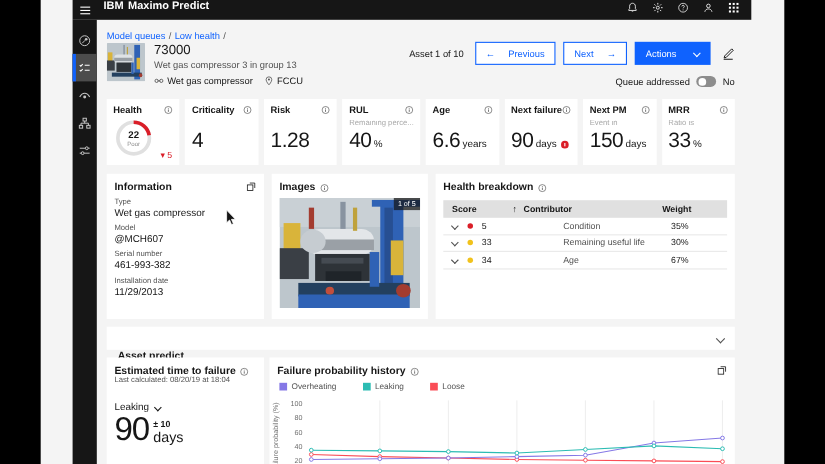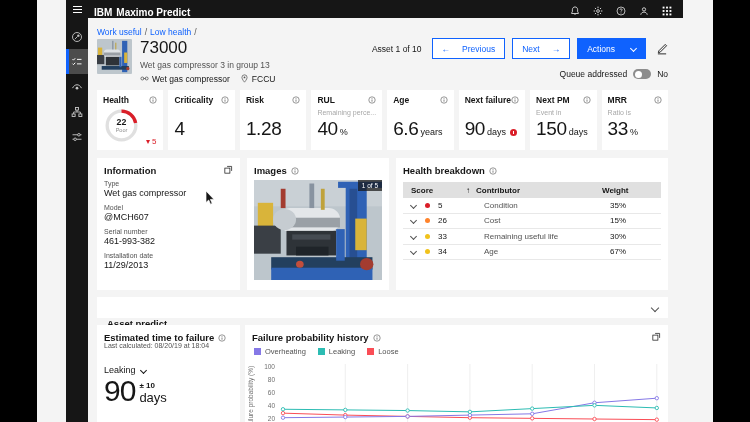--- a/index.html
+++ b/index.html
@@ -1,20 +1,20 @@
 <!DOCTYPE html>
 <html><head>
 <meta charset="utf-8">
 <style>
   html,body{margin:0;padding:0;}
   body{width:750px;height:422px;background:#000;position:relative;overflow:hidden;
        font-family:"Liberation Sans",sans-serif;-webkit-font-smoothing:antialiased;color:#161616;}
   .frame{position:absolute;left:37px;top:0;width:676px;height:422px;background:#f4f4f4;overflow:hidden;}
   
-  .topbar{position:absolute;left:29px;top:0;width:617px;height:18px;background:#161616;display:flex;align-items:flex-end;z-index:5;}
+  .topbar{position:absolute;left:29px;top:0;width:617px;height:18px;background:#161616;display:flex;align-items:flex-start;z-index:5;}
   .hamburger{width:22px;height:18px;display:flex;flex-direction:column;justify-content:center;align-items:center;gap:2px;cursor:pointer;}
   .hamburger i{display:block;width:9px;height:1px;background:#fff;}
   .brand{display:flex;align-items:baseline;gap:4px;margin-left:6px;color:#fff;font-size:10px;}
   .brand b{font-weight:700;}
   .brand span{font-weight:600;}
   .topbar-icons{margin-left:auto;display:flex;align-items:center;gap:7px;padding-right:8px;}
   .tico{width:16px;height:14px;display:flex;align-items:center;justify-content:center;color:#fff;}
   .tico svg{display:block;}
   
   .sidenav{position:absolute;left:29px;top:18px;bottom:0;width:22px;background:#161616;z-index:4;display:flex;flex-direction:column;padding-top:6px;}
@@ -22,21 +22,21 @@
   .snav-item svg{display:block;}
   .snav-item.active{background:#4c4c4c;}
   .snav-item.active::before{content:"";position:absolute;left:0;top:0;bottom:0;width:3px;background:#0f62fe;}
   
   .content{position:absolute;left:51px;top:18px;width:595px;bottom:0;}
   .breadcrumb{position:absolute;left:9px;top:9px;font-size:8.5px;color:#0f62fe;display:flex;gap:3px;align-items:center;}
   .breadcrumb .sep{color:#525252;}
   .bc-link{cursor:pointer;}
   .asset-head{position:absolute;left:9px;top:21px;display:flex;gap:8px;}
   .thumb{width:35px;height:35px;overflow:hidden;border-radius:1px;}
-  .asset-id{font-size:17px;font-weight:400;color:#161616;line-height:1.1;}
+  .asset-id{font-size:12px;font-weight:400;color:#161616;line-height:1.1;}
   .asset-sub{font-size:8.5px;color:#525252;margin-top:2px;}
   .asset-tags{display:flex;gap:10px;margin-top:4px;align-items:center;}
   .tag{display:flex;align-items:center;gap:3px;font-size:8.5px;color:#161616;}
   .head-right{position:absolute;right:15px;top:20px;display:flex;align-items:center;gap:7px;}
   .asset-count{font-size:8.5px;margin-right:3px;}
   .btn{height:21px;display:flex;align-items:center;font-size:8.5px;cursor:pointer;box-sizing:border-box;}
   .btn-outline{border:1px solid #0f62fe;color:#0f62fe;background:#fff;padding:0 9px;gap:12px;}
   .btn-primary{background:#0f62fe;color:#fff;padding:0 10px;gap:16px;min-width:62px;justify-content:flex-end;}
   .chev{width:4px;height:4px;border-right:1px solid currentColor;border-bottom:1px solid currentColor;transform:rotate(45deg);display:inline-block;flex:0 0 auto;}
   .edit-ico{margin-left:3px;cursor:pointer;display:flex;}
@@ -68,35 +68,35 @@
   .ifield .val{font-size:9px;color:#161616;}
   .photo-wrap{margin:0 7px;position:relative;height:100px;overflow:hidden;}
   .photo-badge{position:absolute;right:0;top:0;background:rgba(22,22,22,.72);color:#fff;font-size:6.5px;padding:2px 4px;}
   
   .hb-table{margin:2px 7px 0 7px;font-size:8px;}
   .hb-head{display:grid;grid-template-columns:73px 126px 1fr;background:#e0e0e0;height:16px;align-items:center;font-weight:700;}
   .hb-head .c1{padding-left:8px;display:flex;justify-content:space-between;padding-right:6px;align-items:center;}
   .hb-row{display:grid;grid-template-columns:14px 13px 46px 126px 1fr;height:15.5px;align-items:center;border-bottom:1px solid #e8e8e8;padding-left:8px;box-sizing:border-box;cursor:pointer;}
   .hb-row .chev{color:#525252;}
   .dot{width:5px;height:5px;border-radius:50%;}
-  .hb-contrib{color:#525252;}
+  .hb-contrib{color:#525252;margin-left:28px;}
   
   .section-bar{position:absolute;left:9px;right:15px;top:279px;height:21px;background:#fff;display:flex;align-items:center;justify-content:space-between;padding:0 10px;box-sizing:border-box;cursor:pointer;}
   .section-title{font-size:9.5px;font-weight:700;margin-top:32px;}
   .section-bar .chev{color:#525252;width:5px;height:5px;}
   
   .bottom{position:absolute;left:9px;right:15px;top:307px;height:160px;display:grid;grid-template-columns:143px 1fr;gap:5px;}
   .etf-sub{font-size:7px;color:#525252;padding:0 7px;margin-top:-2px;}
   .etf-mode{display:flex;align-items:center;gap:5px;font-size:9px;padding:0 7px;margin-top:16px;cursor:pointer;}
   .etf-val{display:flex;align-items:flex-end;gap:4px;padding:0 7px;margin-top:2px;}
   .etf-num{font-size:30px;font-weight:300;line-height:0.9;letter-spacing:-1px;}
   .etf-col{display:flex;flex-direction:column;line-height:1;justify-content:flex-end;}
   .etf-tol{font-size:8px;font-weight:700;}
   .etf-unit{font-size:13px;font-weight:400;margin-top:1px;}
-  .legend{display:flex;gap:12px;padding:2px 7px 0 9px;align-items:flex-start;}
+  .legend{display:flex;gap:24px;padding:2px 7px 0 9px;align-items:flex-start;}
   .leg-item{display:flex;align-items:center;gap:4px;font-size:7.5px;color:#525252;}
   .leg-sq{width:7px;height:7px;}
   #fph-svg{display:block;margin-top:3px;}
   .cursor{position:absolute;left:205px;top:191px;z-index:20;pointer-events:none;}
 </style>
 </head>
 <body>
 
 <div class="frame">
 
@@ -205,21 +205,21 @@
           </g>
           <circle cx="10.5" cy="5" r="1.7" fill="#161616" stroke="#c6c6c6" stroke-width="1.2"></circle>
           <circle cx="5.5" cy="11" r="1.7" fill="#161616" stroke="#c6c6c6" stroke-width="1.2"></circle>
         </svg>
     </div>
   </div>
 
   <div class="content">
 
     <div class="breadcrumb">
-      <span class="bc-link">Work useful</span>
+      <span class="bc-link">Model queues</span>
       <span class="sep">/</span>
       <span class="bc-link">Low health</span>
       <span class="sep">/</span>
     </div>
 
     <div class="asset-head">
       <div class="thumb">
         <svg width="35" height="35" viewBox="0 0 134 114" preserveAspectRatio="none">
           <rect width="134" height="114" fill="#bdc6cc"></rect>
           <rect x="96" y="6" width="20" height="102" fill="#2f62b5"></rect>
@@ -538,27 +538,20 @@
             <span>Contributor</span>
             <span>Weight</span>
           </div>
 
           <div class="hb-row">
             <span class="chev"></span>
             <span class="dot" style="background: rgb(218, 30, 40);"></span>
             <span>5</span>
             <span class="hb-contrib">Condition</span>
             <span>35%</span>
-          </div>
-          <div class="hb-row">
-            <span class="chev"></span>
-            <span class="dot" style="background: rgb(255, 131, 43);"></span>
-            <span>26</span>
-            <span class="hb-contrib">Cost</span>
-            <span>15%</span>
           </div>
           <div class="hb-row">
             <span class="chev"></span>
             <span class="dot" style="background: rgb(241, 194, 27);"></span>
             <span>33</span>
             <span class="hb-contrib">Remaining useful life</span>
             <span>30%</span>
           </div>
           <div class="hb-row">
             <span class="chev"></span>

